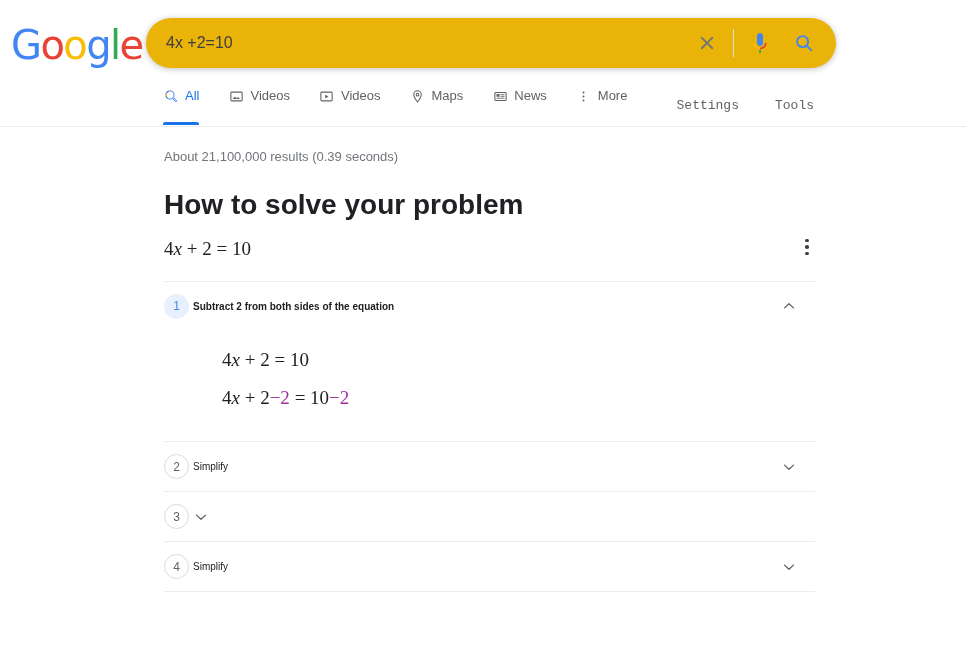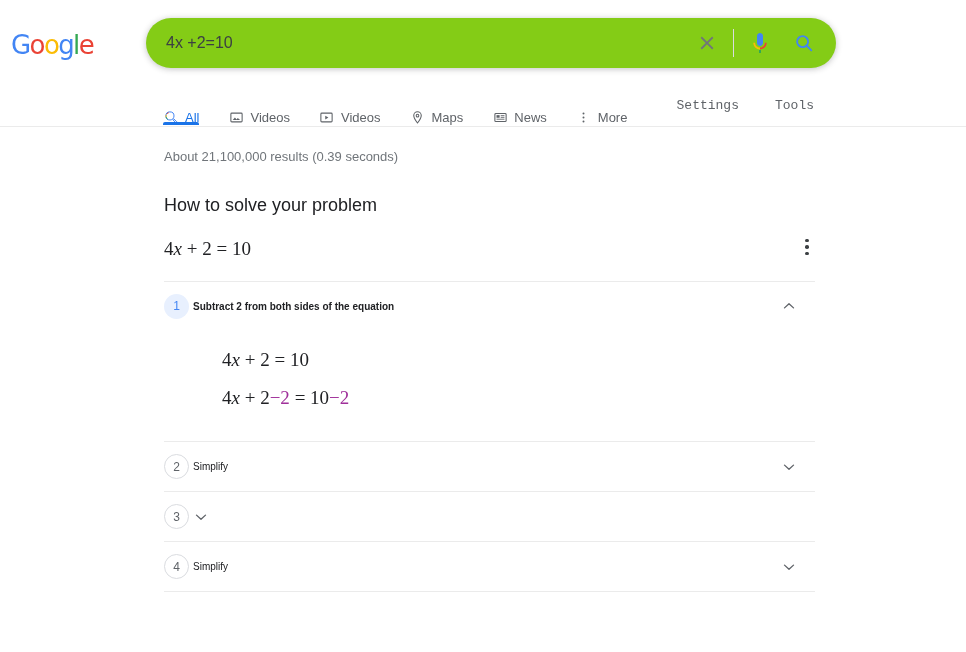--- a/index.html
+++ b/index.html
@@ -21,37 +21,37 @@
   .header {
     position: relative;
     height: 127px;
     border-bottom: 1px solid #ebebeb;
     box-sizing: border-box;
   }
   .logo {
     position: absolute;
     left: 11px;
     top: 28px;
-    font-size: 26px;
+    font-size: 40px;
     letter-spacing: -1.6px;
     font-family: "DejaVu Sans", sans-serif;
     font-weight: 400;
     line-height: 34px;
     user-select: none;
   }
   .logo span { display: inline-block; }
 
   .searchbox {
     position: absolute;
     left: 146px;
     top: 18px;
     width: 690px;
     height: 50px;
     border-radius: 25px;
-    background: #84cc16;
+    background: #eab308;
     box-shadow: 0 1px 6px rgba(32,33,36,.28);
     box-sizing: border-box;
     display: flex;
     align-items: center;
   }
   .search-input {
     border: none;
     outline: none;
     flex: 1;
     font-size: 16px;
@@ -87,21 +87,21 @@
     top: 88px;
     width: 966px;
     height: 39px;
     display: flex;
     align-items: flex-start;
     box-sizing: border-box;
   }
   .nav-left { display: flex; margin-left: 163px; }
   .nav-item {
     display: flex;
-    align-items: flex-end;
+    align-items: flex-start;
     gap: 6px;
     height: 37px;
     padding: 0 0 0 0;
     margin-right: 29px;
     font-size: 13px;
     color: #5f6368;
     cursor: pointer;
     position: relative;
     box-sizing: border-box;
     white-space: nowrap;
@@ -134,23 +134,23 @@
 
   
   .results { position: absolute; left: 0; top: 127px; width: 966px; }
   .stats {
     margin: 22px 9px 0 164px;
     font-size: 13px;
     color: #70757a;
   }
   .panel { margin-left: 164px; width: 651px; position: relative; }
   .panel-title {
-    font-size: 18px;
+    font-size: 28px;
     color: #202124;
-    font-weight: 400;
+    font-weight: 700;
     margin-top: 27px;
     line-height: 28px;
   }
   .kebab {
     position: absolute;
     right: -4px;
     top: 44px;
     width: 24px;
     height: 24px;
     display: flex;

